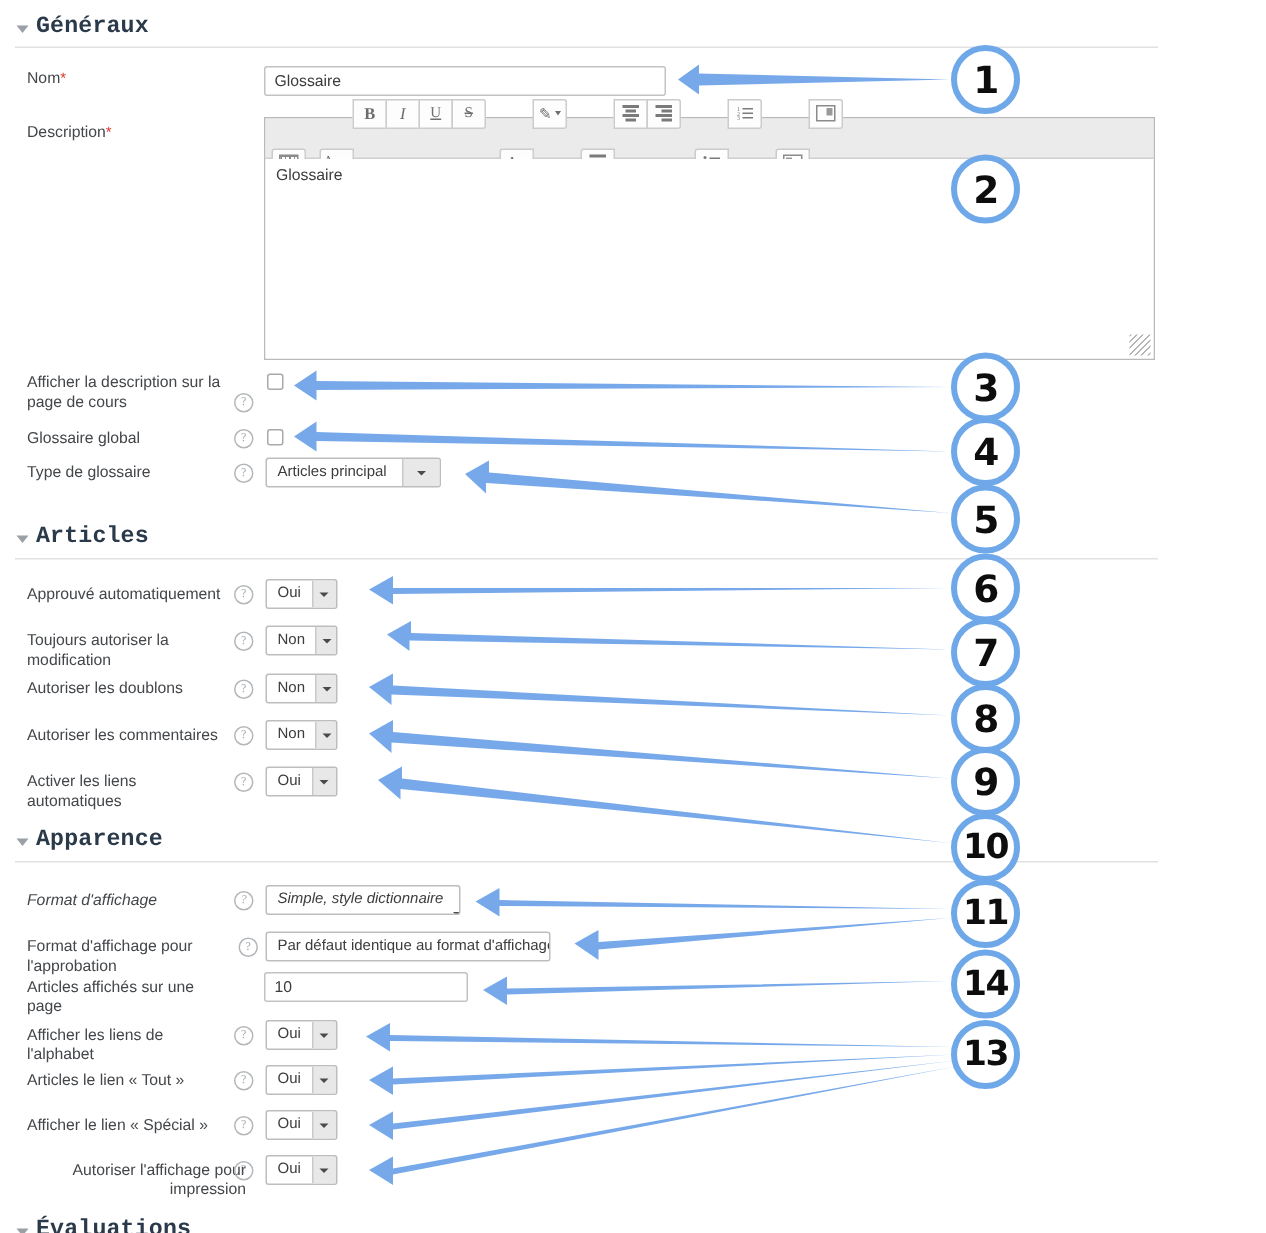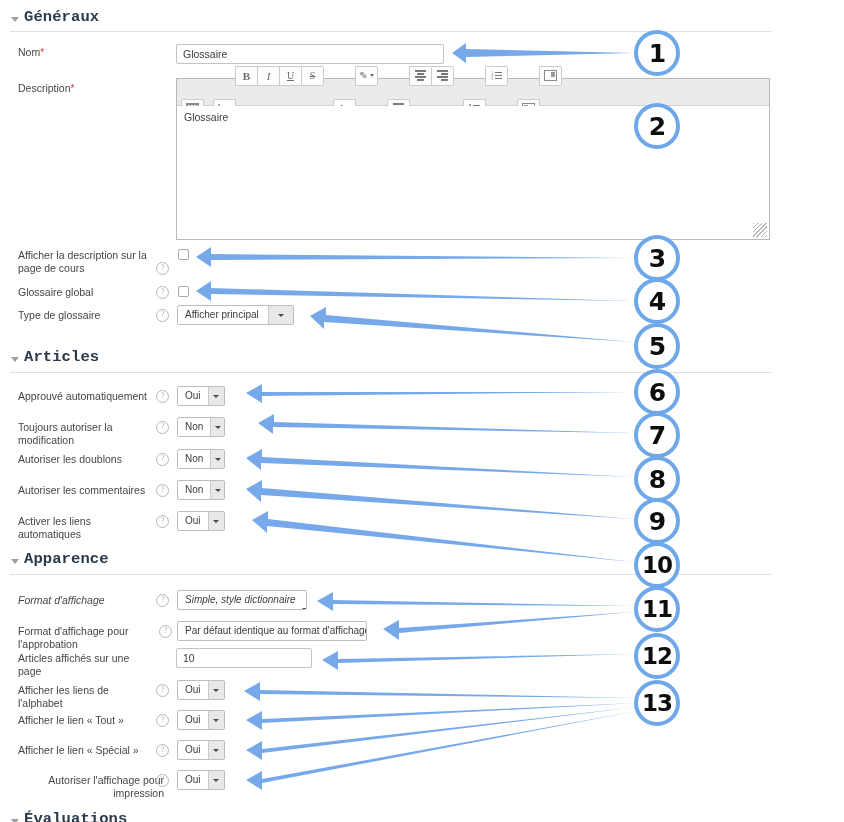--- a/index.html
+++ b/index.html
@@ -308,21 +308,21 @@
   <div class="row" style="top:284px;">
     <span class="lbl">Glossaire global</span>
     <span class="help" style="left:156px;top:2px;">?</span>
     <span class="chk" style="left:178px;top:2px;"></span>
   </div>
 
   <div class="row" style="top:307px;">
     <span class="lbl">Type de glossaire</span>
     <span class="help" style="left:156px;top:2px;">?</span>
     <div class="sel" style="left:177px;top:-2px;width:115px;">
-      <span class="val">Afficher principal</span>
+      <span class="val">Articles principal</span>
       <span class="btn"></span>
     </div>
   </div>
 
   <div class="section" style="top:348px;">
     <div class="sec-head">
       <span class="sec-tri"></span>
       <span class="sec-title">Articles</span>
     </div>
     <div class="sec-rule" style="top:24px;"></div>
@@ -407,21 +407,21 @@
   <div class="row" style="top:682px;">
     <span class="lbl">Afficher les liens de l'alphabet</span>
     <span class="help" style="left:156px;top:2px;">?</span>
     <div class="sel" style="left:177px;top:-2px;width:46px;">
       <span class="val">Oui</span>
       <span class="btn"></span>
     </div>
   </div>
 
   <div class="row" style="top:712px;">
-    <span class="lbl">Afficher le lien « Tout »</span>
+    <span class="lbl">Articles le lien « Tout »</span>
     <span class="help" style="left:156px;top:2px;">?</span>
     <div class="sel" style="left:177px;top:-2px;width:46px;">
       <span class="val">Oui</span>
       <span class="btn"></span>
     </div>
   </div>
 
   <div class="row" style="top:742px;">
     <span class="lbl">Afficher le lien « Spécial »</span>
     <span class="help" style="left:156px;top:2px;">?</span>
@@ -452,17 +452,17 @@
       <div class="circ" style="left: 634px; top: 103px;">2</div>
       <div class="circ" style="left: 634px; top: 235px;">3</div>
       <div class="circ" style="left: 634px; top: 278px;">4</div>
       <div class="circ" style="left: 634px; top: 323px;">5</div>
       <div class="circ" style="left: 634px; top: 369px;">6</div>
       <div class="circ" style="left: 634px; top: 412px;">7</div>
       <div class="circ" style="left: 634px; top: 456px;">8</div>
       <div class="circ" style="left: 634px; top: 498px;">9</div>
       <div class="circ wide" style="left: 634px; top: 542px;">10</div>
       <div class="circ wide" style="left: 634px; top: 586px;">11</div>
-      <div class="circ wide" style="left: 634px; top: 633px;">12</div>
+      <div class="circ wide" style="left: 634px; top: 633px;">14</div>
       <div class="circ wide" style="left: 634px; top: 680px;">13</div>
     </div>
 
 </div>
 
 </body></html>

